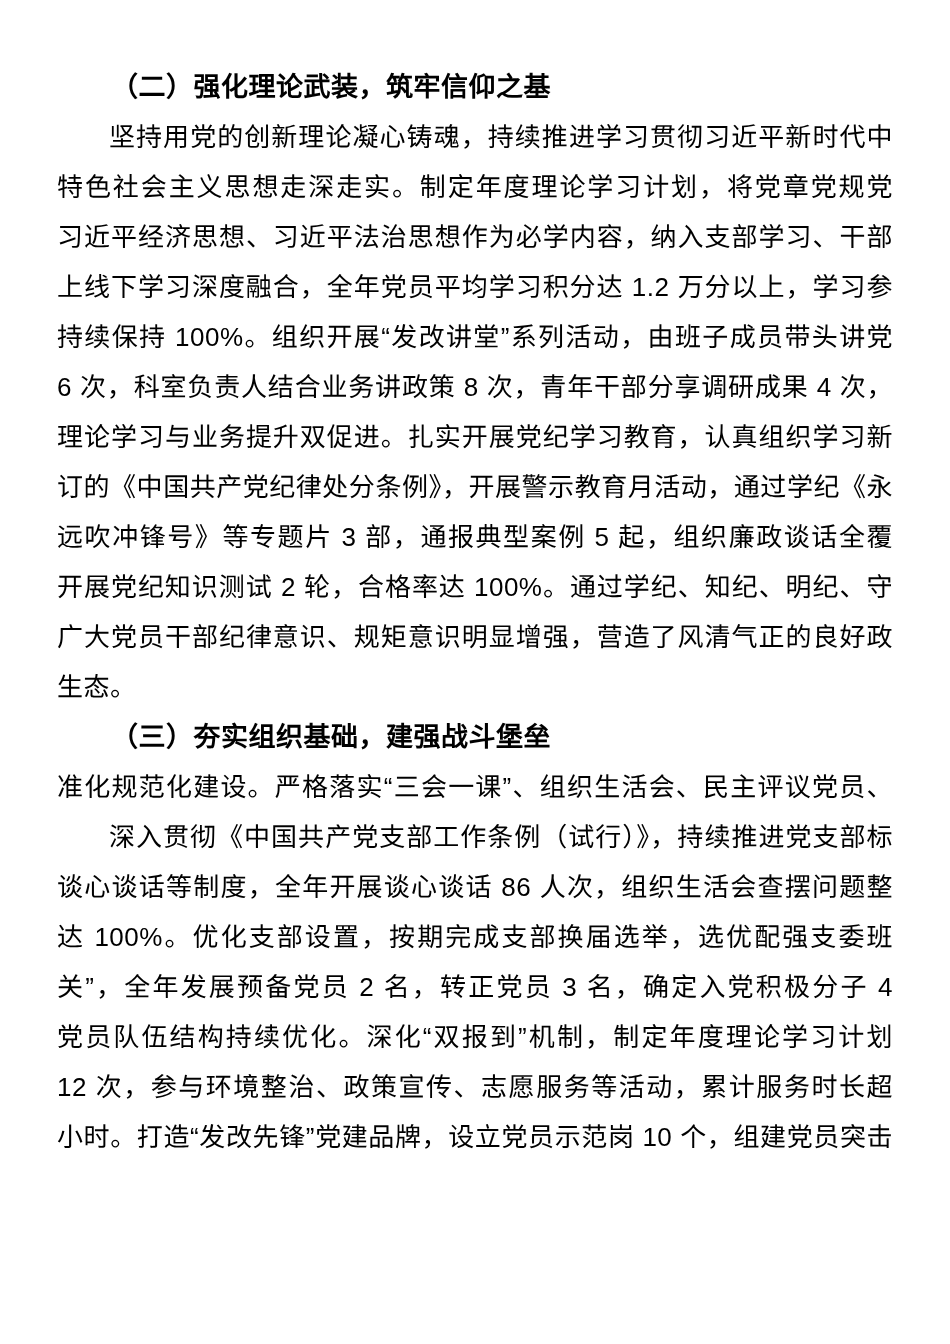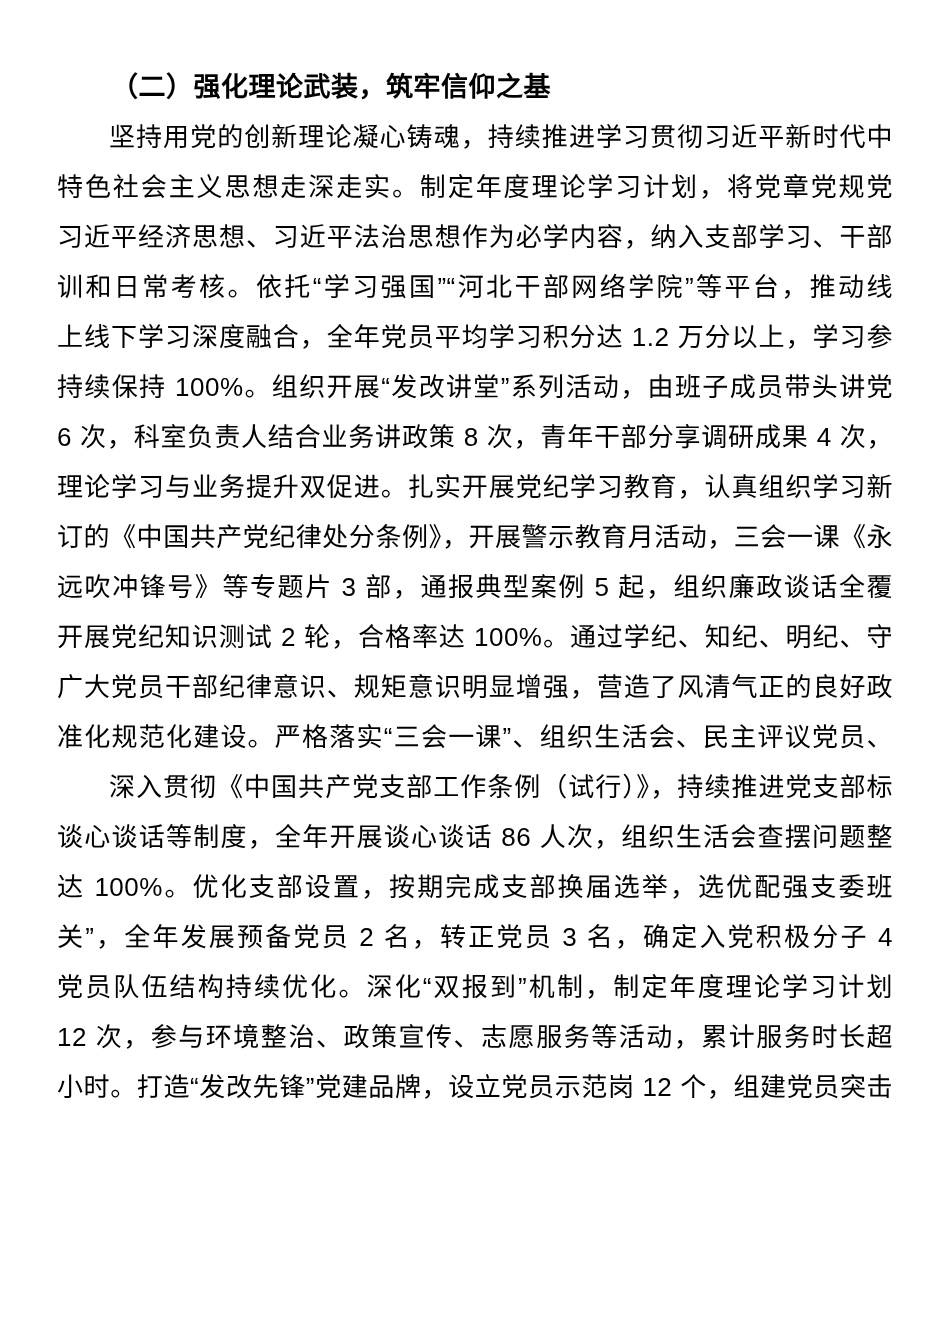--- a/index.html
+++ b/index.html
@@ -52,36 +52,37 @@
 <body>
 
 <div class="page">
   <div class="content">
 
     <div>
       <div class="line heading">（二）强化理论武装，筑牢信仰之基</div>
       <div class="line indent">坚持用党的创新理论凝心铸魂，持续推进学习贯彻习近平新时代中国</div>
       <div class="line">特色社会主义思想走深走实。制定年度理论学习计划，将党章党规党纪、</div>
       <div class="line">习近平经济思想、习近平法治思想作为必学内容，纳入支部学习、干部培</div>
-      <div class="line">训和日常考核。依托“学习强国”“河北干部网络学院”等平台，推动线</div>
       <div class="line">上线下学习深度融合，全年党员平均学习积分达 1.2 万分以上，学习参与率</div>
       <div class="line">持续保持 100%。组织开展“发改讲堂”系列活动，由班子成员带头讲党课</div>
       <div class="line">6 次，科室负责人结合业务讲政策 8 次，青年干部分享调研成果 4 次，实现</div>
       <div class="line">理论学习与业务提升双促进。扎实开展党纪学习教育，认真组织学习新修</div>
-      <div class="line">订的《中国共产党纪律处分条例》，开展警示教育月活动，三会一课《永</div>
+      <div class="line">订的《中国共产党纪律处分条例》，开展警示教育月活动，通过学纪《永</div>
       <div class="line">远吹冲锋号》等专题片 3 部，通报典型案例 5 起，组织廉政谈话全覆盖，</div>
       <div class="line">开展党纪知识测试 2 轮，合格率达 100%。通过学纪、知纪、明纪、守纪，</div>
       <div class="line">广大党员干部纪律意识、规矩意识明显增强，营造了风清气正的良好政治</div>
+      <div class="line plain">生态。</div>
     </div>
 
     <div>
+      <div class="line heading">（三）夯实组织基础，建强战斗堡垒</div>
       <div class="line">准化规范化建设。严格落实“三会一课”、组织生活会、民主评议党员、</div>
       <div class="line indent">深入贯彻《中国共产党支部工作条例（试行）》，持续推进党支部标</div>
       <div class="line">谈心谈话等制度，全年开展谈心谈话 86 人次，组织生活会查摆问题整改率</div>
       <div class="line">达 100%。优化支部设置，按期完成支部换届选举，选优配强支委班子，明</div>
       <div class="line">关”，全年发展预备党员 2 名，转正党员 3 名，确定入党积极分子 4 名，</div>
       <div class="line">党员队伍结构持续优化。深化“双报到”机制，制定年度理论学习计划</div>
       <div class="line">12 次，参与环境整治、政策宣传、志愿服务等活动，累计服务时长超 600</div>
-      <div class="line">小时。打造“发改先锋”党建品牌，设立党员示范岗 12 个，组建党员突击</div>
+      <div class="line">小时。打造“发改先锋”党建品牌，设立党员示范岗 10 个，组建党员突击</div>
     </div>
 
   </div>
 </div>
 
 </body></html>

